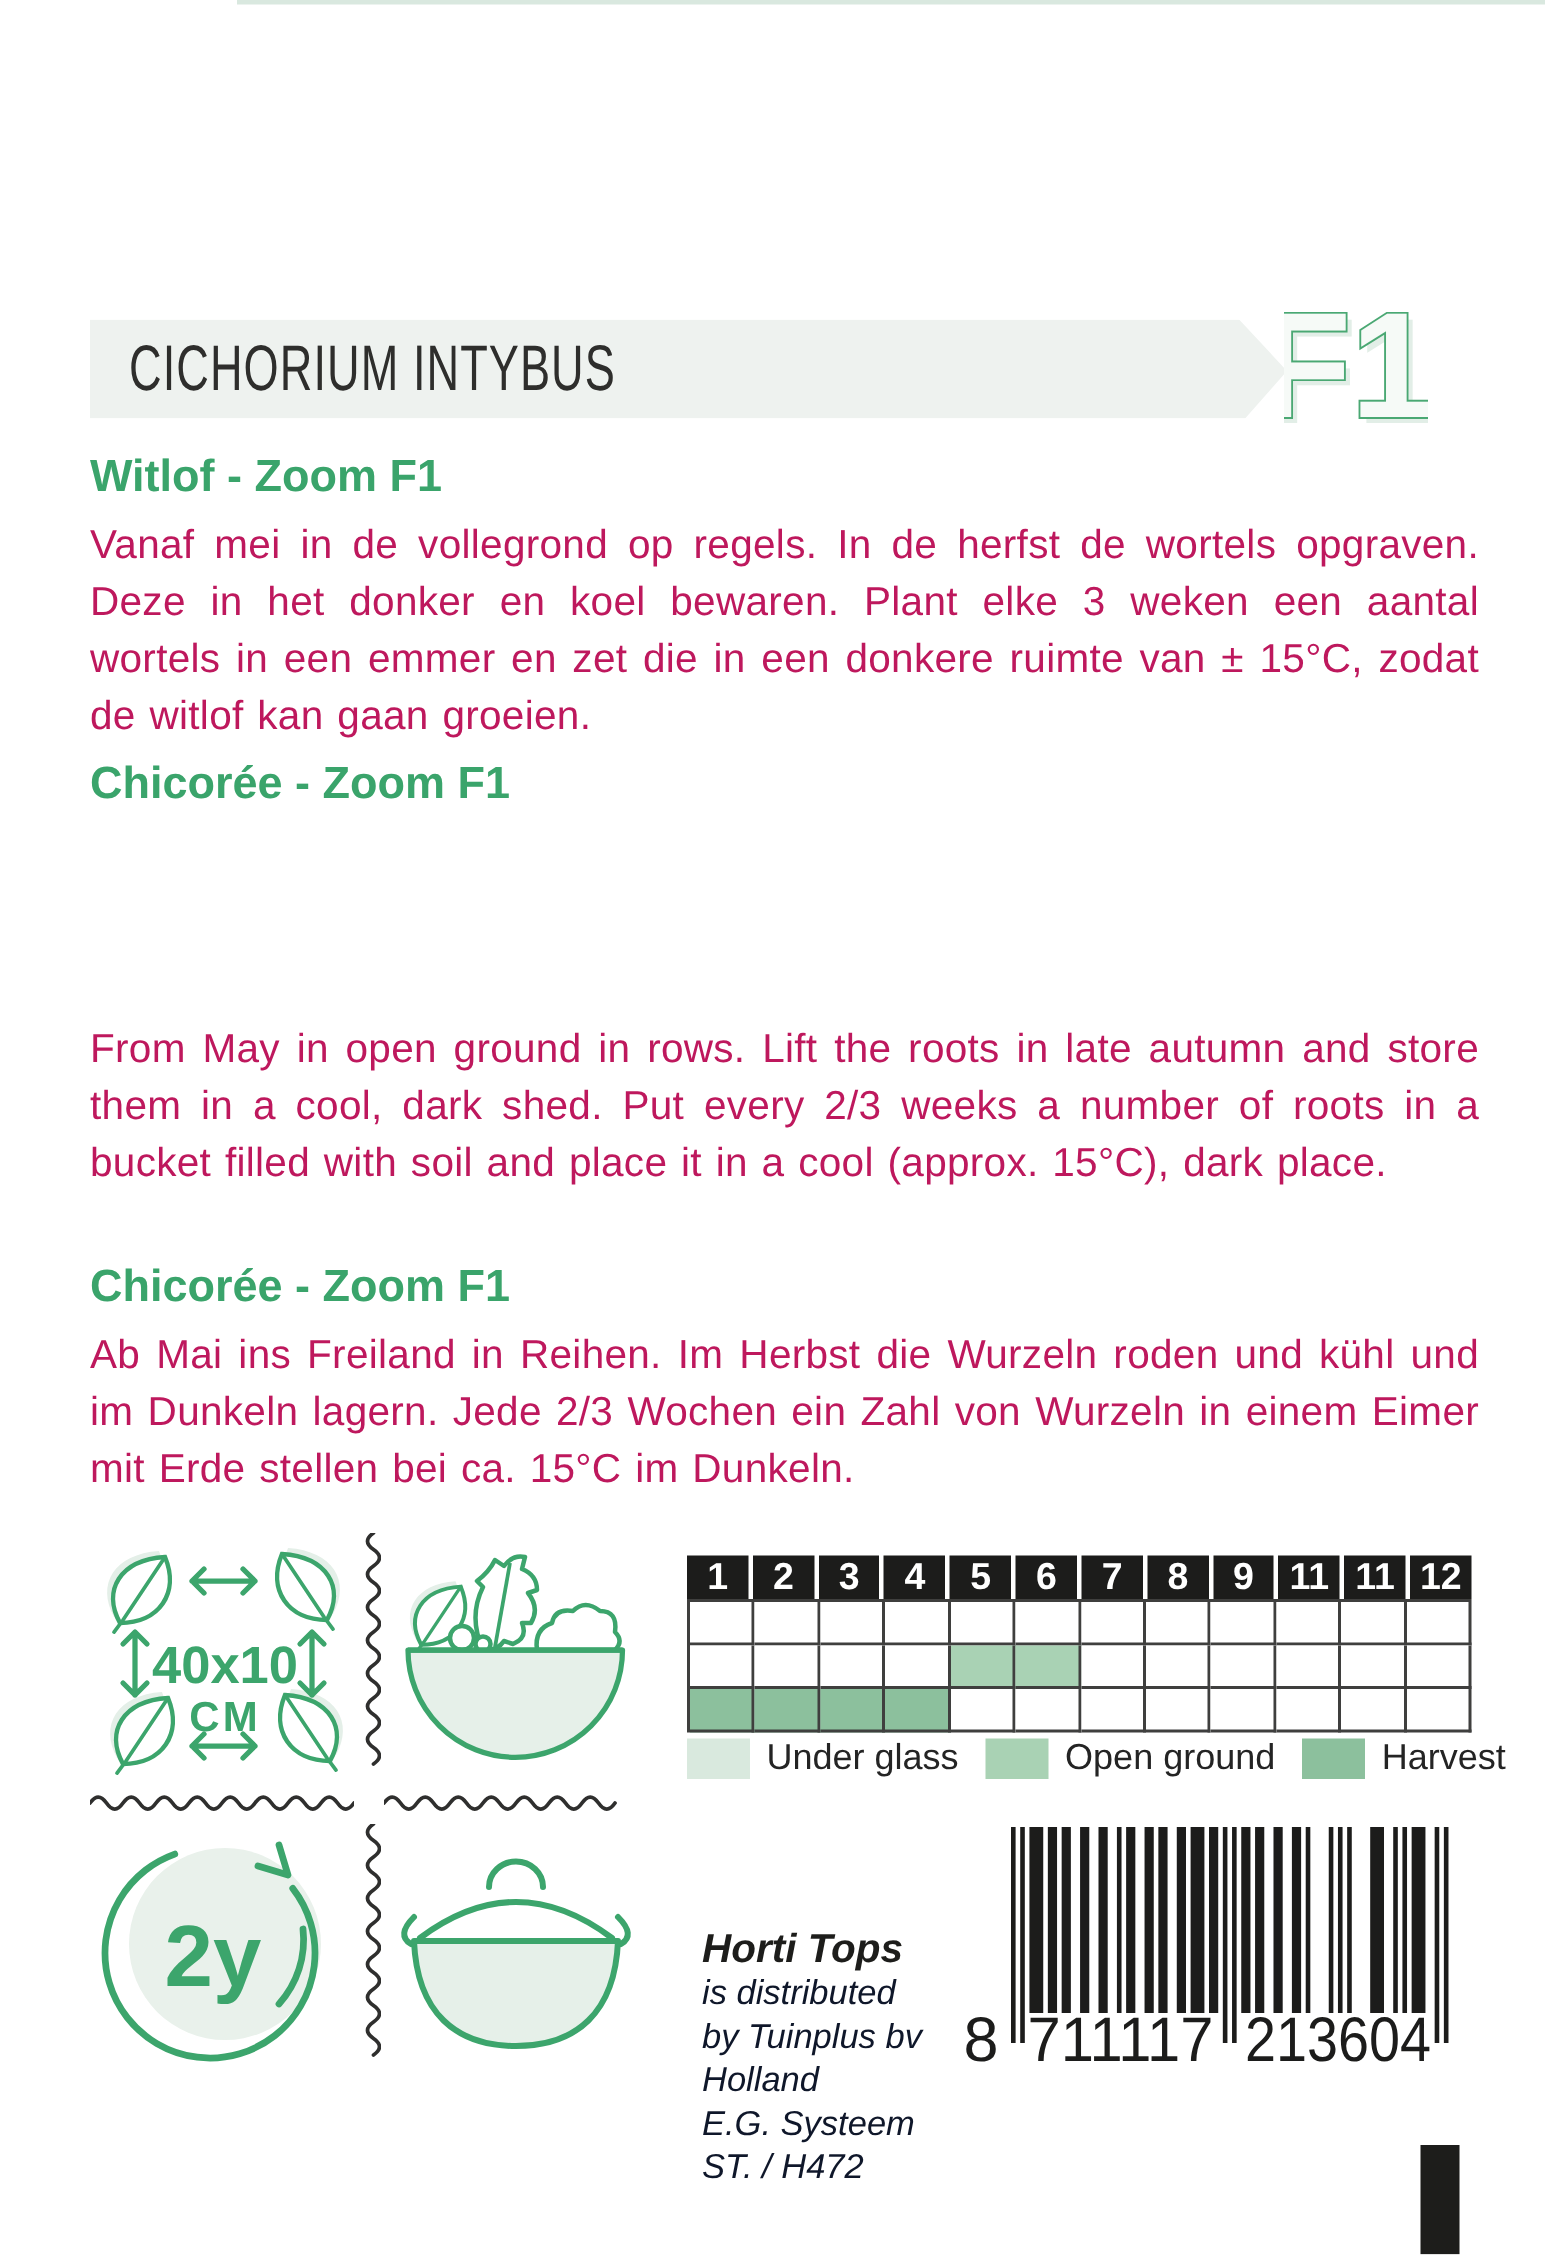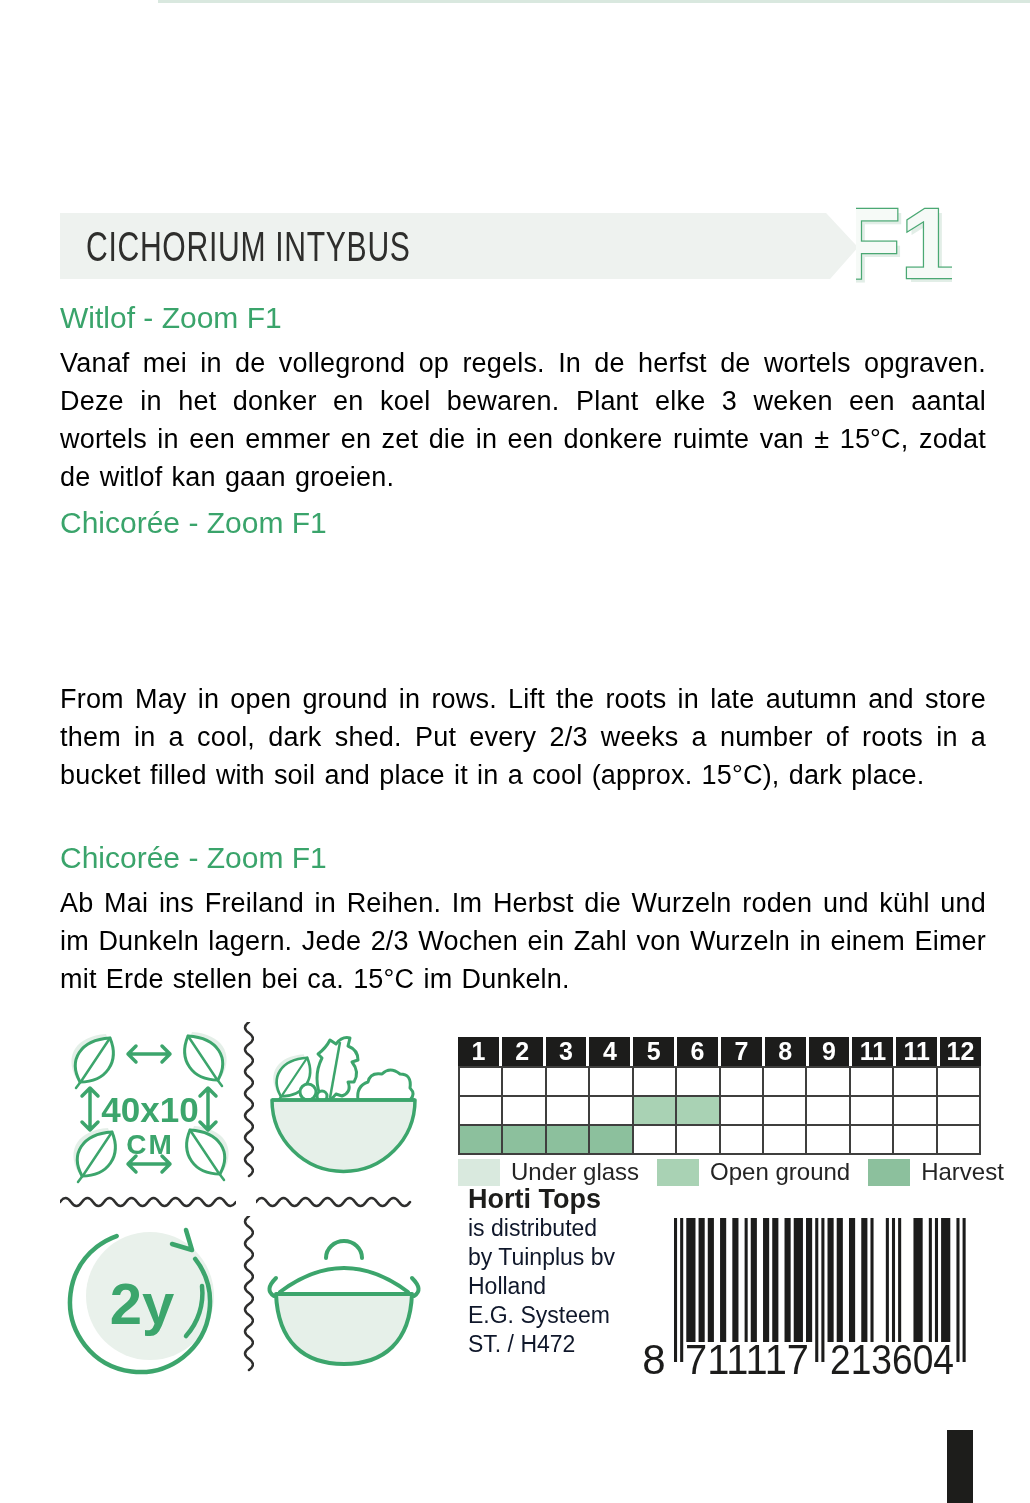--- a/index.html
+++ b/index.html
@@ -8,43 +8,43 @@
   
   .top-edge{position:absolute;left:158px;top:0;width:872px;height:3px;background:#d9e8df;}
   
   .banner{position:absolute;left:60px;top:213px;width:798px;height:66px;background:#eef2ef;
           clip-path:polygon(0 0,96% 0,100% 52%,96.5% 100%,0 100%);display:flex;align-items:center;}
   .banner-title{font-size:43px;color:#2e2e2c;letter-spacing:1px;white-space:nowrap;
                 transform:scaleX(0.70);transform-origin:left center;margin-left:26px;font-weight:500;}
   .f1-badge{position:absolute;left:856px;top:198px;width:96px;height:100px;}
   
   .section{position:absolute;left:60px;width:926px;}
-  .section h2{margin:0;font-size:30px;line-height:34px;font-weight:normal;color:#3aa46b;}
+  .section h2{margin:0;font-size:30px;line-height:34px;font-weight:bold;color:#3aa46b;}
   .section p{margin:9px 0 0 0;font-size:27px;line-height:38px;text-align:justify;
-             letter-spacing:0.2px;word-spacing:1.5px;color:#000000;}
+             letter-spacing:0.2px;word-spacing:1.5px;color:#be185d;}
   .sec-nl{top:301px;} .sec-fr{top:506px;} .sec-en{top:671px;} .sec-de{top:841px;}
   
   .icon-abs{position:absolute;}
   .wave{stroke:#2f2f2e;stroke-width:2.5;fill:none;stroke-linecap:round;}
   
   .calendar{position:absolute;left:458px;top:1037px;width:523px;}
   .cal-head{display:flex;}
   .cal-head .cal-mcell{flex:1;margin-right:3px;height:29px;background:#1c1c1b;color:#fff;
       text-align:center;font-size:25px;font-weight:bold;line-height:29px;}
   .cal-head .cal-mcell:last-child{margin-right:0;}
   .cal-body{border-left:2px solid #3f3f3e;border-top:2px solid #3f3f3e;}
   .cal-row{display:flex;}
   .cal-cell{flex:1;height:27px;border-right:2px solid #3f3f3e;border-bottom:2px solid #3f3f3e;
       box-sizing:content-box;background:#fff;}
   .legend{position:absolute;left:458px;top:1158px;display:flex;align-items:flex-end;gap:18px;
       font-size:24px;color:#242424;}
   .legend-item{display:flex;align-items:center;}
   .legend-swatch{width:42px;height:27px;margin-right:11px;}
   
-  .distributor{position:absolute;left:468px;top:1184px;width:205px;}
+  .distributor{position:absolute;left:468px;top:1284px;width:205px;font-style:italic;}
   .distributor .d-name{font-size:27px;font-weight:bold;color:#1d1d1b;line-height:30px;}
   .distributor .d-line{font-size:23px;line-height:29px;color:#0f172a;}
   
   .corner-mark{position:absolute;left:947px;top:1430px;width:26px;height:73px;background:#1d1d1b;}
   .gtext{fill:#3ca56c;font-weight:bold;font-family:"Liberation Sans",sans-serif;}
 </style>
 </head>
 <body>
 
 <div class="page">

